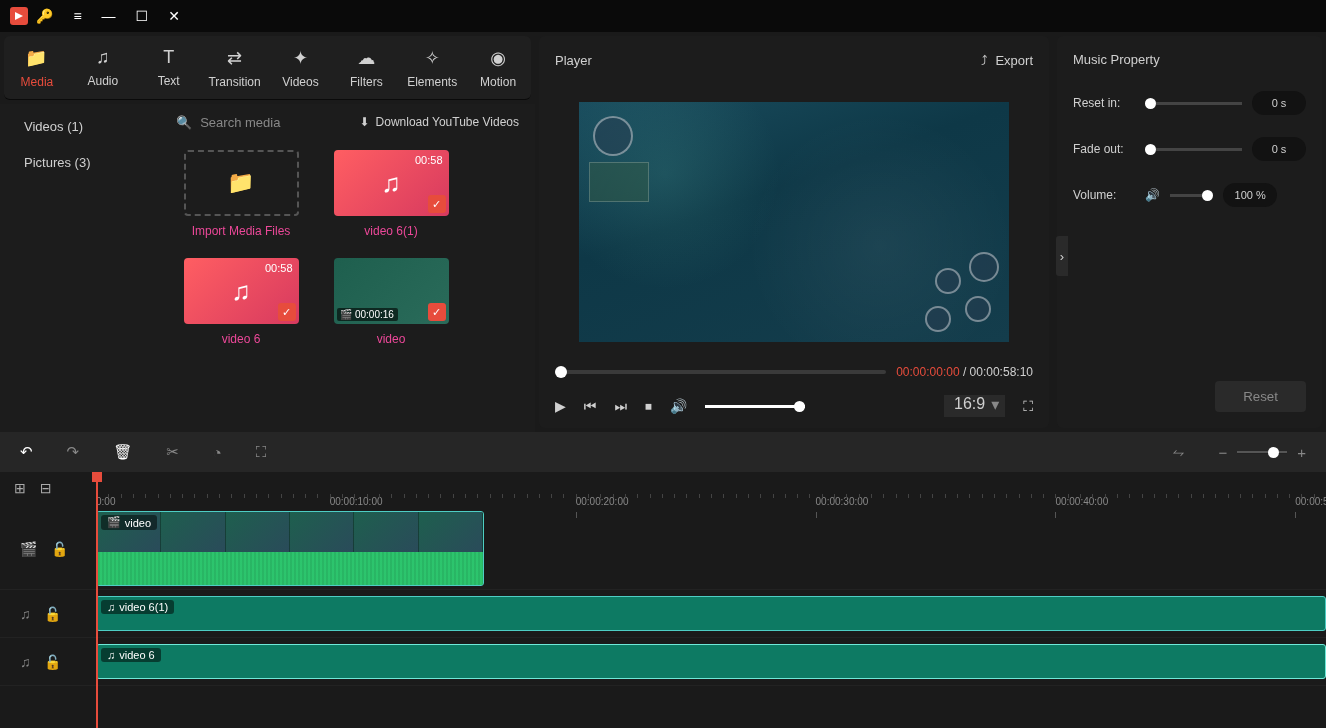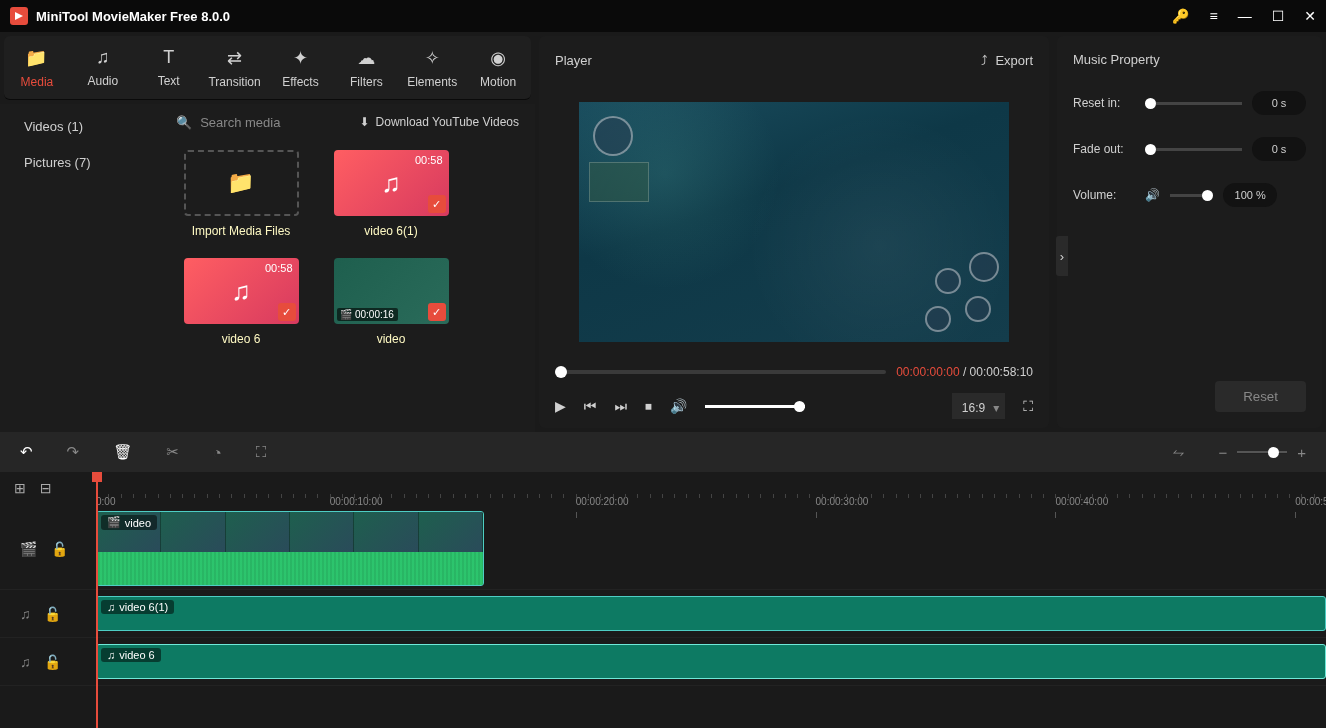--- a/index.html
+++ b/index.html
@@ -26,39 +26,39 @@
 .search-row .dl{color:#d0d0d0;font-size:12px;display:flex;align-items:center;gap:6px;cursor:pointer;}
 .media-grid{padding:10px 16px;display:flex;flex-wrap:wrap;gap:20px;}
 .media-item{width:130px;display:flex;flex-direction:column;align-items:center;gap:8px;}
 .thumb{width:115px;height:66px;border-radius:4px;position:relative;display:flex;align-items:center;justify-content:center;}
 .thumb.import{border:2px dashed #555;background:transparent;}
 .thumb.music{background:linear-gradient(135deg,#ff5e62,#d73a5f);}
 .thumb.video{background:linear-gradient(135deg,#1e5f4e,#2a6b5a);}
 .thumb .dur{position:absolute;top:4px;right:6px;font-size:11px;color:#fff;}
 .thumb .check{position:absolute;bottom:3px;right:3px;width:18px;height:18px;background:#e74c3c;border-radius:3px;display:flex;align-items:center;justify-content:center;color:#fff;font-size:11px;}
 .thumb .typetag{position:absolute;bottom:3px;left:3px;background:rgba(0,0,0,0.6);color:#fff;font-size:10px;padding:1px 4px;border-radius:2px;display:flex;align-items:center;gap:2px;}
-.media-item .label{font-size:12px;color:#fef9c3;}
+.media-item .label{font-size:12px;color:#ec4899;}
 .player{flex:1;background:#1c1c1c;margin:4px;border-radius:6px;display:flex;flex-direction:column;padding:0;}
 .player-head{height:48px;display:flex;align-items:center;padding:0 16px;justify-content:space-between;}
 .player-head .export{display:flex;align-items:center;gap:8px;cursor:pointer;}
 .preview{flex:1;display:flex;align-items:center;justify-content:center;padding:0 30px;}
 .preview .frame{width:430px;height:240px;background:linear-gradient(160deg,#1a4d5e 0%,#0e3847 40%,#143d4c 100%);position:relative;overflow:hidden;}
 .preview .frame::before{content:"";position:absolute;inset:0;background:radial-gradient(circle at 70% 60%, rgba(255,255,255,0.05) 0%, transparent 40%), radial-gradient(circle at 20% 30%, rgba(100,200,180,0.15) 0%, transparent 30%);}
 .hud-circle{position:absolute;border:2px solid rgba(255,255,255,0.4);border-radius:50%;background:rgba(40,60,80,0.5);}
 .scrub{height:24px;display:flex;align-items:center;padding:0 16px;gap:10px;}
 .scrub .bar{flex:1;height:4px;background:#3a3a3a;border-radius:2px;position:relative;}
 .scrub .bar .dot{position:absolute;left:0;top:-4px;width:12px;height:12px;background:#fff;border-radius:50%;}
 .scrub .time{font-size:12px;}
 .scrub .time .cur{color:#e74c3c;}
 .controls{height:44px;display:flex;align-items:center;padding:0 16px;gap:18px;}
 .controls .icon{cursor:pointer;font-size:14px;}
 .controls .vol{width:100px;height:3px;background:#fff;position:relative;}
 .controls .vol .dot{position:absolute;right:0;top:-4px;width:11px;height:11px;background:#fff;border-radius:50%;}
 .controls .spacer{flex:1;}
-.ratio-sel{background:#2a2a2a;color:#d0d0d0;padding:8px 20px 4px 10px;font-size:12px;position:relative;cursor:pointer;}
+.ratio-sel{background:#2a2a2a;color:#d0d0d0;padding:0 20px 4px 10px;font-size:16px;position:relative;cursor:pointer;}
 .ratio-sel::after{content:"▾";position:absolute;right:6px;color:#888;}
 .props{width:265px;background:#1c1c1c;margin:4px;border-radius:6px;padding:16px;display:flex;flex-direction:column;}
 .props h4{font-size:13px;font-weight:normal;margin-bottom:24px;}
 .prop-row{display:flex;align-items:center;margin-bottom:22px;gap:10px;}
 .prop-row .lbl{width:62px;font-size:12px;}
 .prop-row .slider{flex:1;height:3px;background:#444;position:relative;}
 .prop-row .slider .dot{position:absolute;left:0;top:-4px;width:11px;height:11px;background:#fff;border-radius:50%;}
 .prop-row .slider .dot.full{left:calc(100% - 11px);}
 .prop-row .val{width:54px;height:24px;background:#121212;border-radius:12px;display:flex;align-items:center;justify-content:center;font-size:11px;}
 .props .collapse{position:absolute;left:-1px;top:200px;width:12px;height:40px;background:#2a2a2a;display:flex;align-items:center;justify-content:center;cursor:pointer;border-radius:3px 0 0 3px;}
@@ -97,21 +97,20 @@
 </style>
 </head>
 <body>
 
 <div class="titlebar">
   <div class="logo">
       <svg width="12" height="12" viewBox="0 0 12 12">
         <path d="M2 2 L10 6 L2 10 Z" fill="#fff"></path>
       </svg>
     </div>
-  <div class="title">MiniTool MovieMaker Free 8.0.0</div>
   <div class="win-btns">
     <span class="key-icon">🔑</span>
     <span>≡</span>
     <span>—</span>
     <span>☐</span>
     <span>✕</span>
   </div>
 </div>
 
 <div class="main">
@@ -128,39 +127,39 @@
       <div class="tab">
           <span class="icon">T</span>
           <span>Text</span>
         </div>
       <div class="tab">
           <span class="icon">⇄</span>
           <span>Transition</span>
         </div>
       <div class="tab">
           <span class="icon">✦</span>
-          <span>Effects</span>
+          <span>Videos</span>
         </div>
       <div class="tab">
           <span class="icon">☁</span>
           <span>Filters</span>
         </div>
       <div class="tab">
           <span class="icon">✧</span>
           <span>Elements</span>
         </div>
       <div class="tab">
           <span class="icon">◉</span>
           <span>Motion</span>
         </div>
     </div>
     <div class="media-row">
       <div class="sidebar">
         <div class="item">Videos (1)</div>
-        <div class="item">Pictures (7)</div>
+        <div class="item">Pictures (3)</div>
       </div>
       <div class="media-content">
         <div class="search-row">
           <div class="search">
               <span>🔍</span>
               <span>Search media</span>
             </div>
           <div class="dl">
               <span>⬇</span>
               <span>Download YouTube Videos</span>

